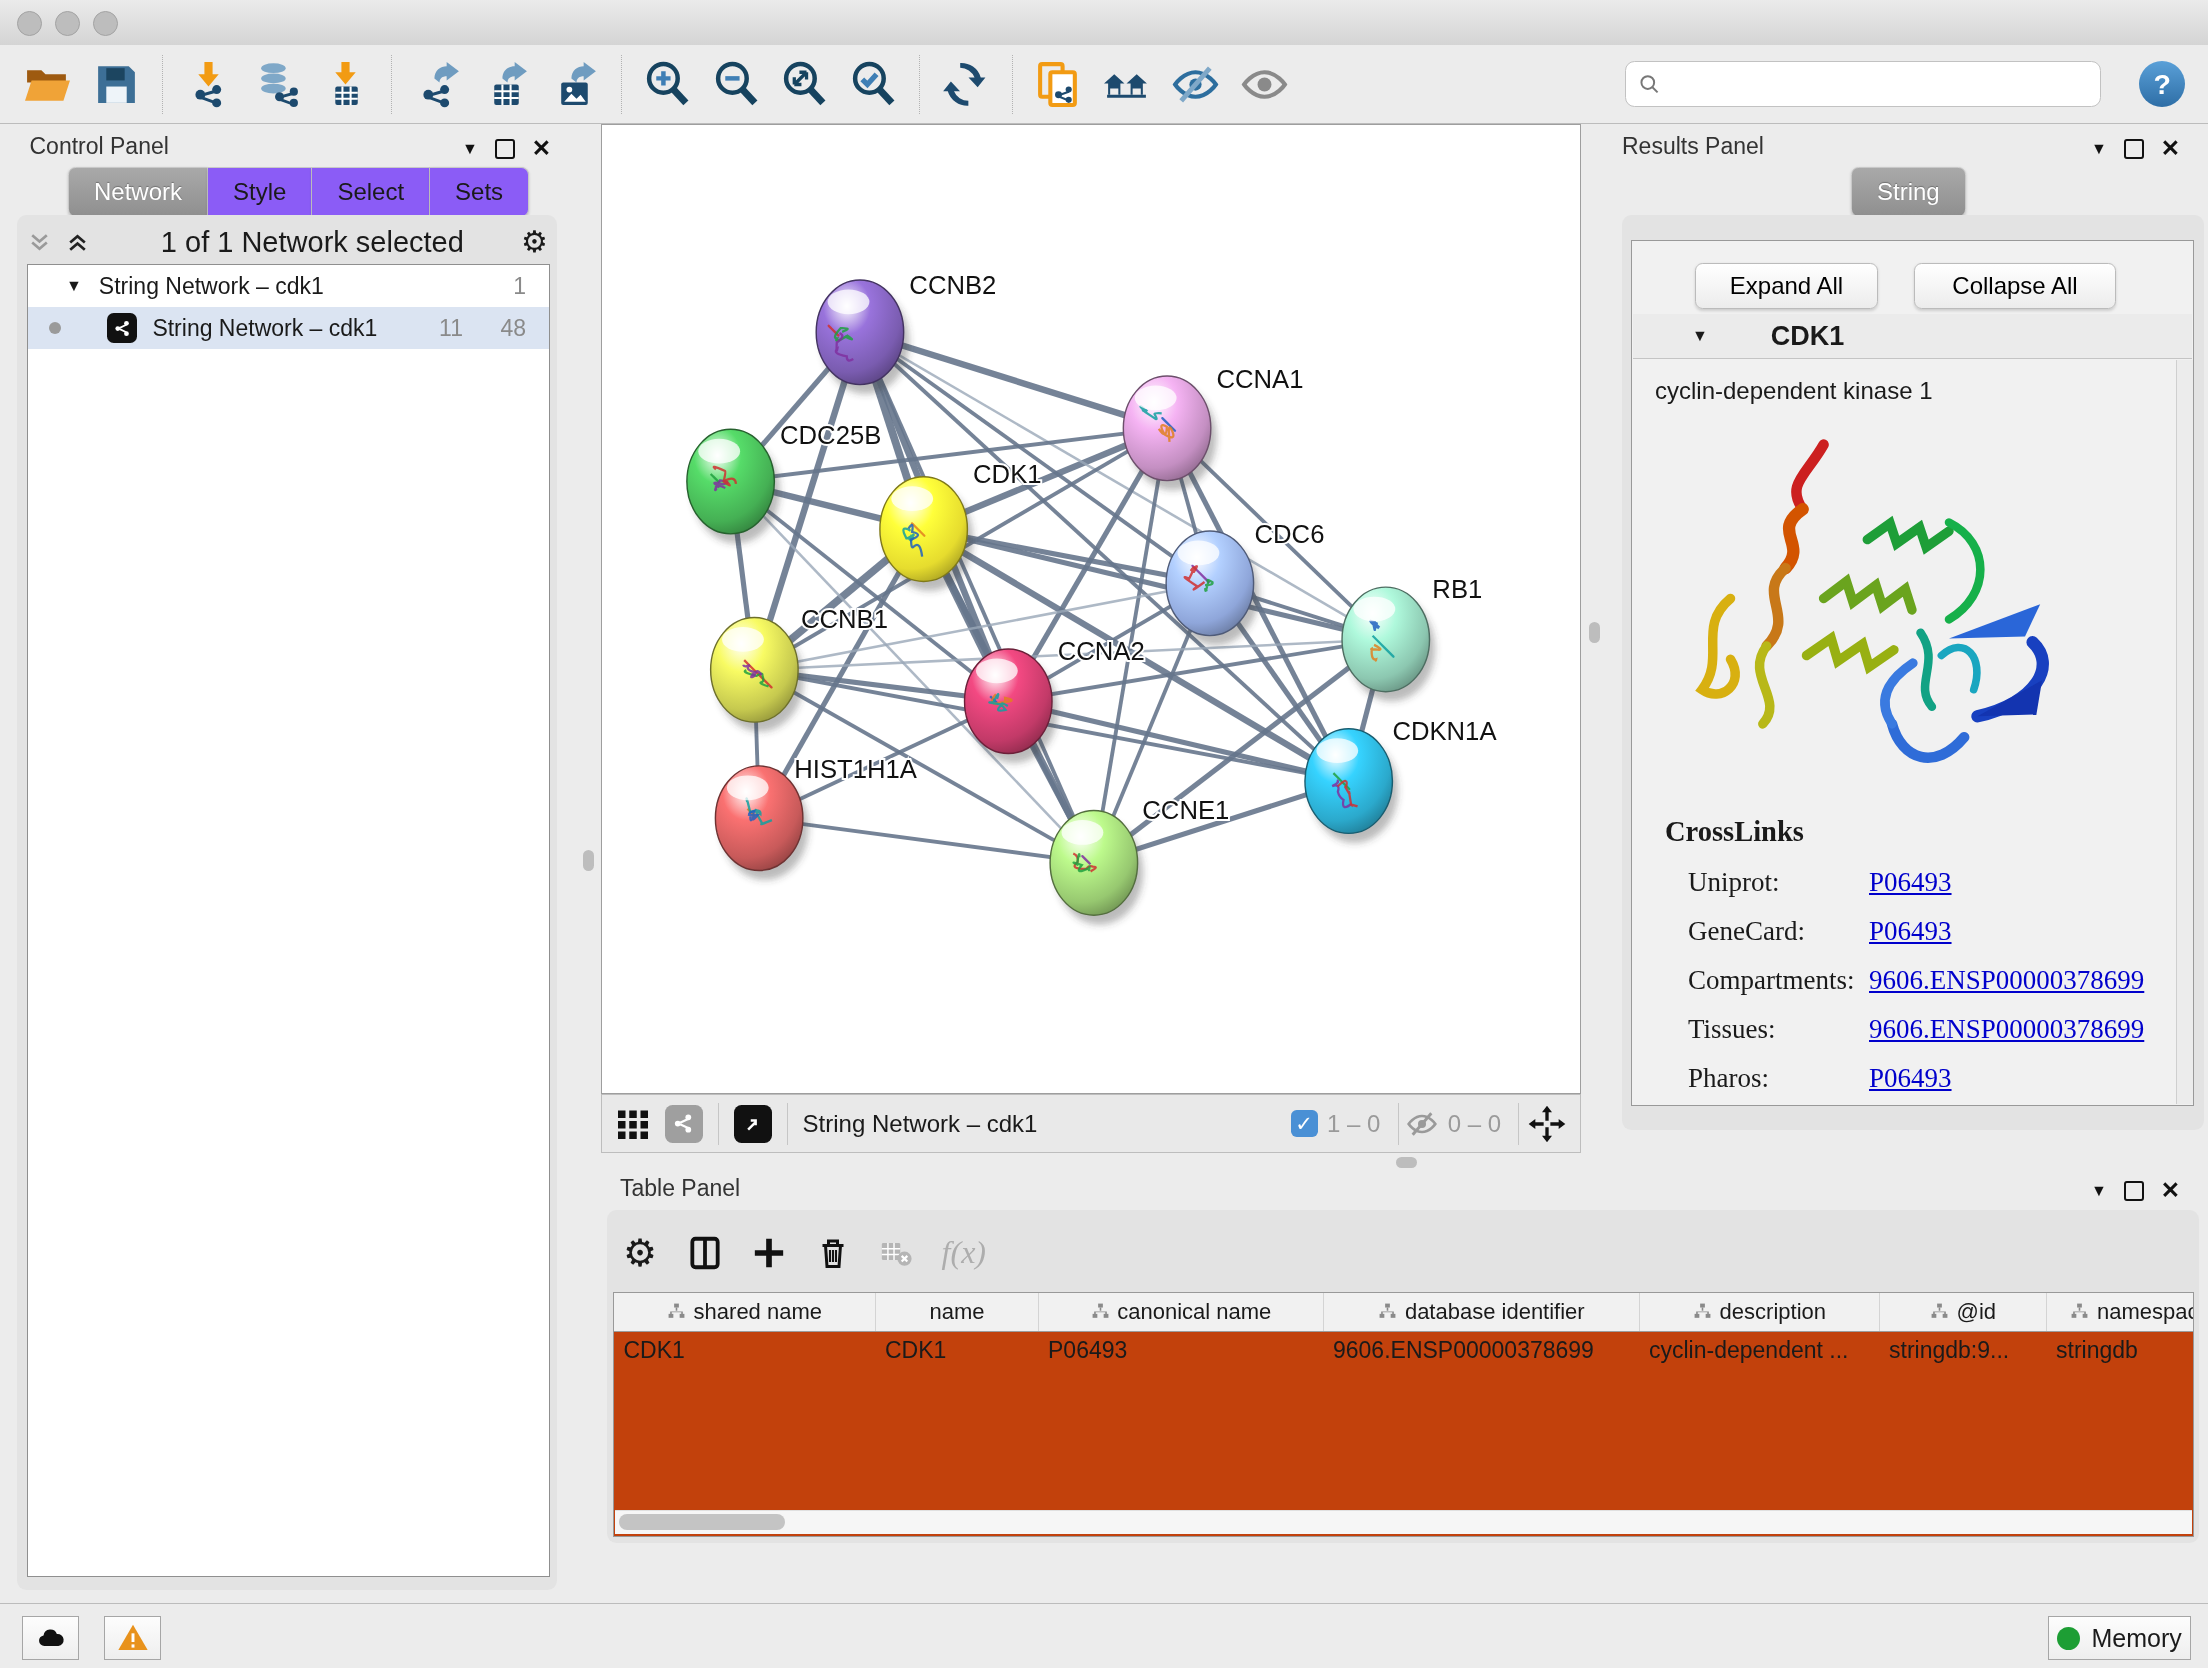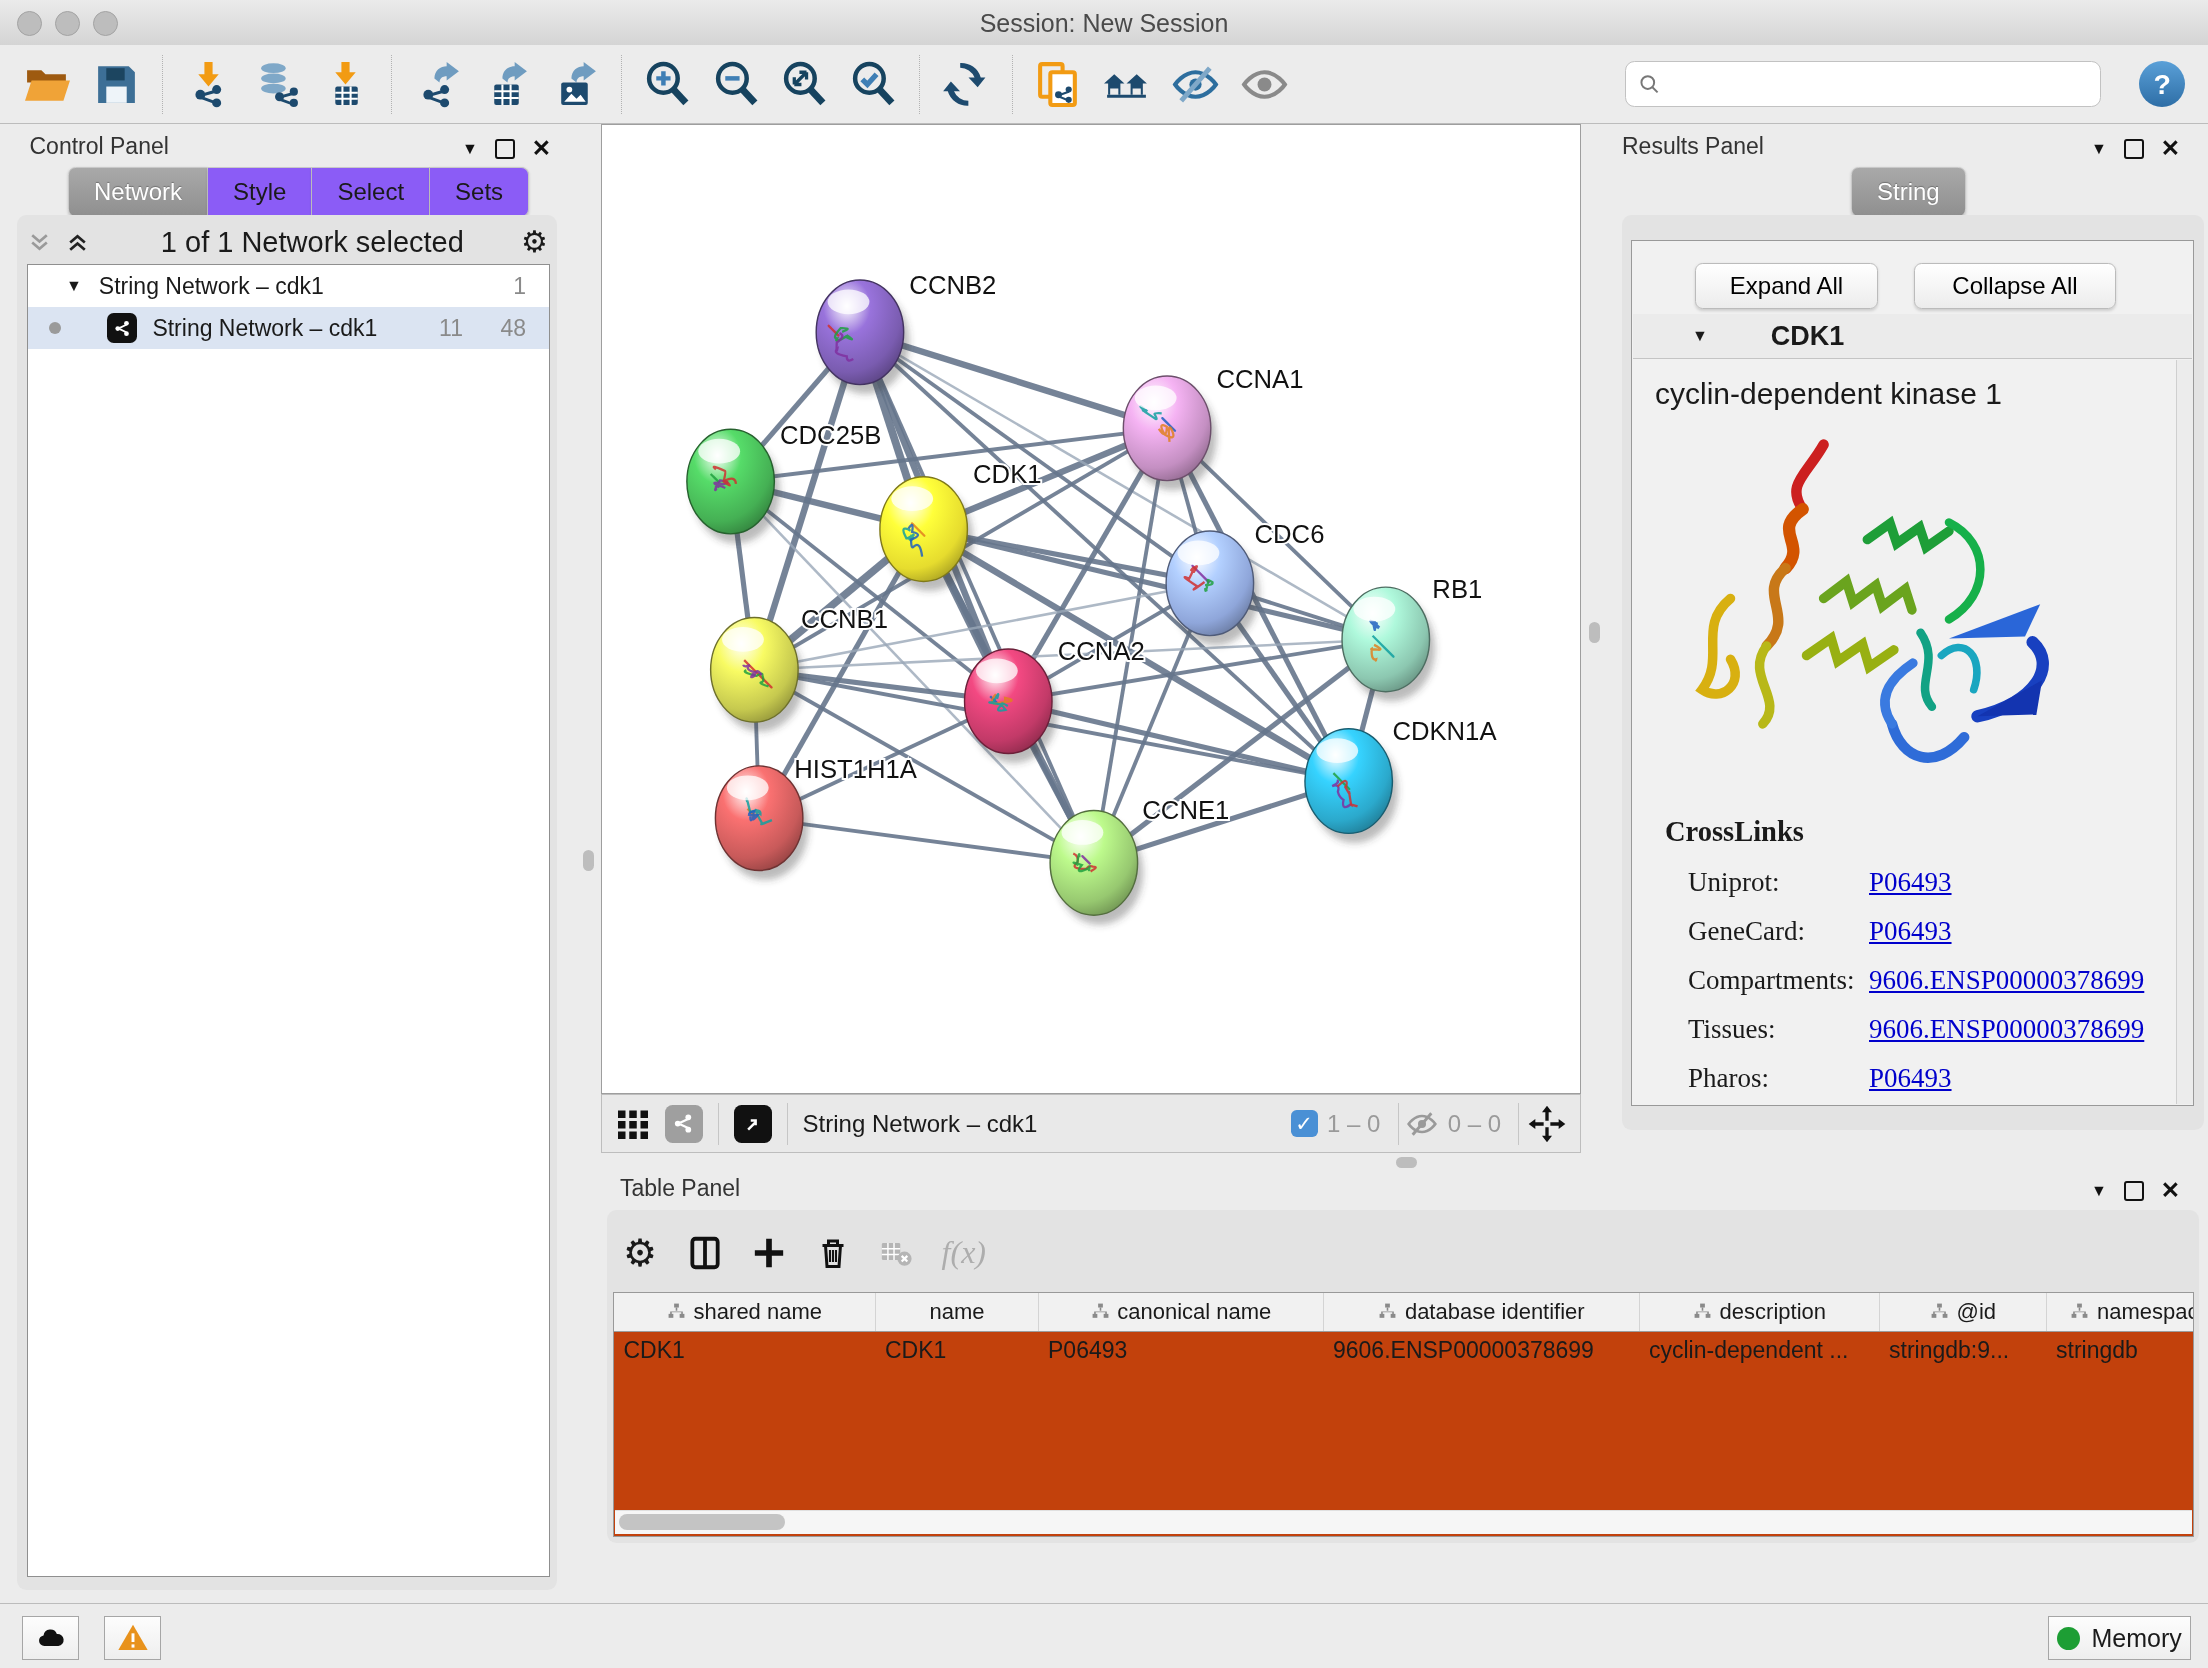--- a/index.html
+++ b/index.html
@@ -64,21 +64,21 @@
   .splitdot{position:absolute;width:11.4px;height:21px;border-radius:5.7px;background:#bdbdbd;}
   
   #rp-card{position:absolute;left:1631px;top:240px;width:563px;height:866px;background:#f1f1f1;
     border:1.9px solid #999;box-sizing:border-box;overflow:hidden;}
   .rp-btn{position:absolute;height:46px;background:linear-gradient(#ffffff,#ececec);
     border:1px solid #bbb;border-radius:7.6px;font-size:24px;display:flex;align-items:center;
     justify-content:center;box-shadow:0 1.9px 2.9px rgba(0,0,0,.15);}
   #rp-sec-head{position:absolute;left:1633px;top:314px;width:559px;height:44px;background:#ebebeb;
     border-bottom:1px solid #c4c4c4;display:flex;align-items:center;}
   #rp-gene{font-weight:bold;font-size:27px;margin-left:63px;}
-  #rp-desc{position:absolute;left:1655px;top:377px;font-size:30px;}
+  #rp-desc{position:absolute;left:1655px;top:377px;font-size:24px;}
   #rp-scroll{position:absolute;left:2176px;top:360px;width:16px;height:744px;background:#ececec;
     border-left:1px solid #cfcfcf;}
   .xl-title{position:absolute;left:1665px;top:816px;font-family:"Liberation Serif",serif;
     font-weight:bold;font-size:28.5px;}
   #xl-rows{position:absolute;left:1688px;top:858px;width:476px;}
   .xl-row{display:flex;height:49px;align-items:center;font-family:"Liberation Serif",serif;font-size:27px;}
   .xl-row .lbl{width:181px;font-family:Liberation Serif, serif;}
   .xl-row a{color:#0000cc;text-decoration:underline;}
   
   #tp-toolbar{position:absolute;left:623px;top:1225px;height:55px;display:flex;align-items:center;gap:28.5px;}
@@ -103,21 +103,20 @@
 </style>
 </head>
 <body>
 
 <div class="win">
 
   <div class="titlebar">
     <div class="tl" style="left:17px"></div>
     <div class="tl" style="left:55px"></div>
     <div class="tl" style="left:93px"></div>
-    <div class="title-text">Session: New Session</div>
   </div>
 
   <div class="toolbar">
     <div class="tbtn">
       <svg viewBox="0 0 24 24">
           <path fill="#9e5a10" d="M2 5h7l2 2h10v4H2z"></path>
           <path fill="#f0a337" d="M1 20l3.2-10H23l-3.2 10z"></path>
         </svg>
     </div>
     <div class="tbtn">

